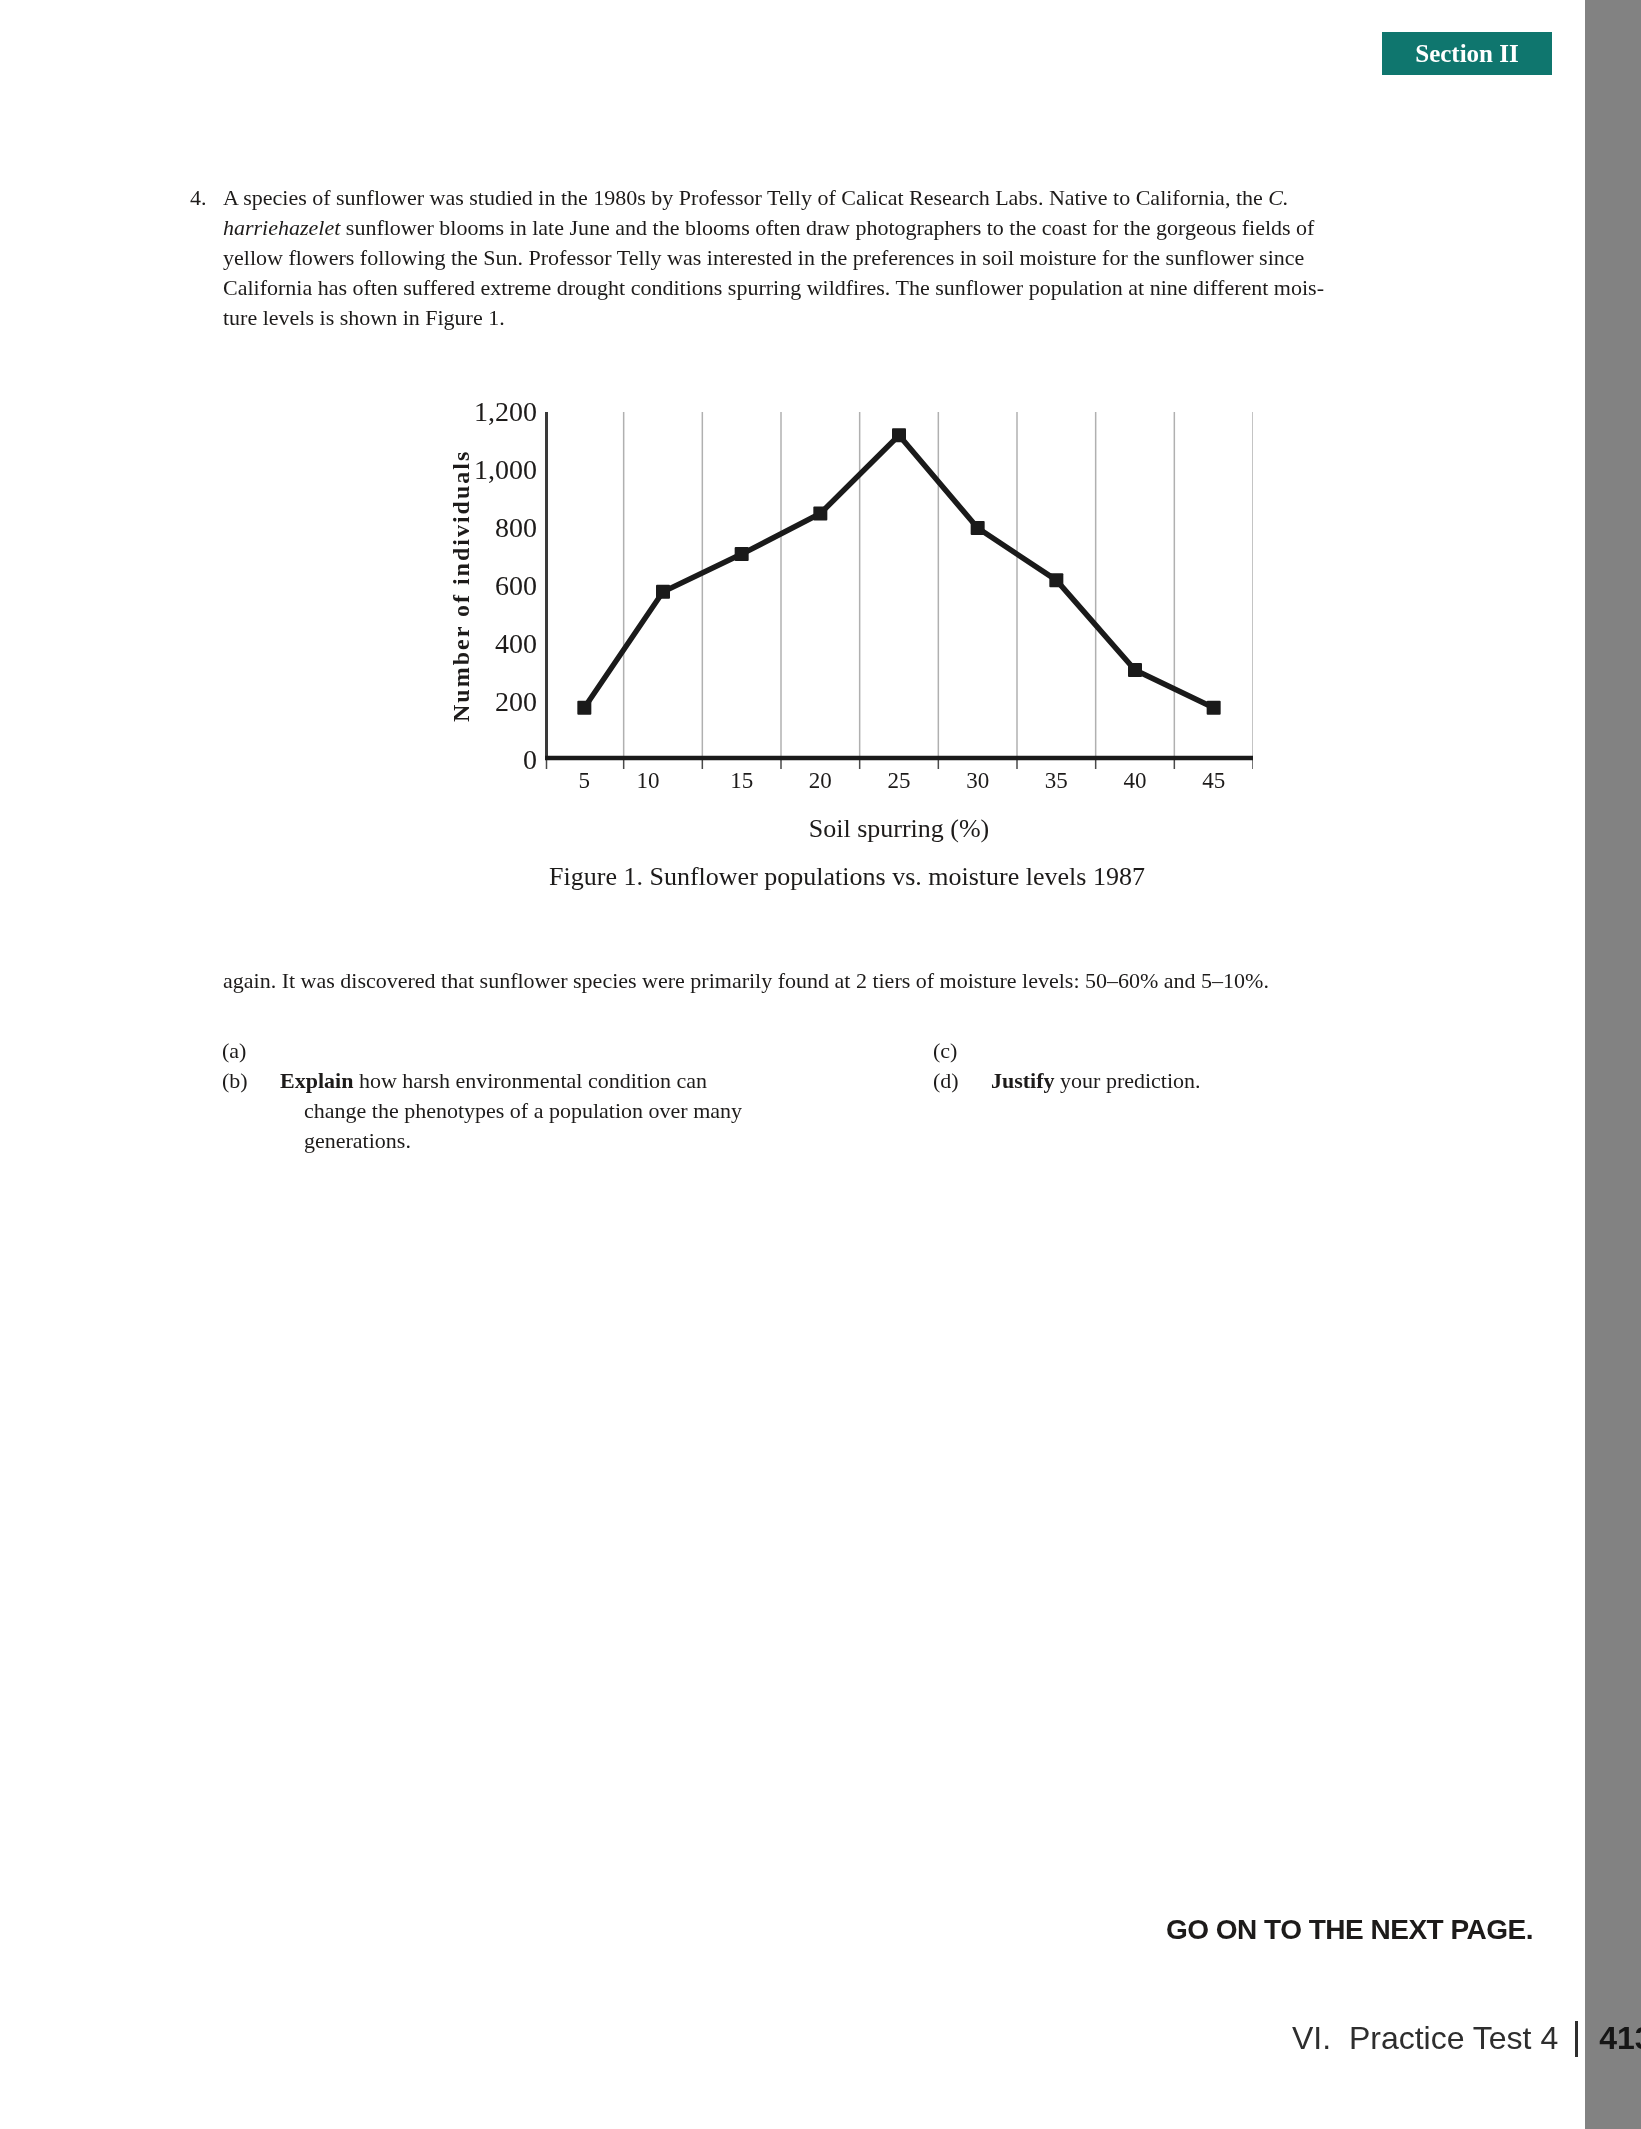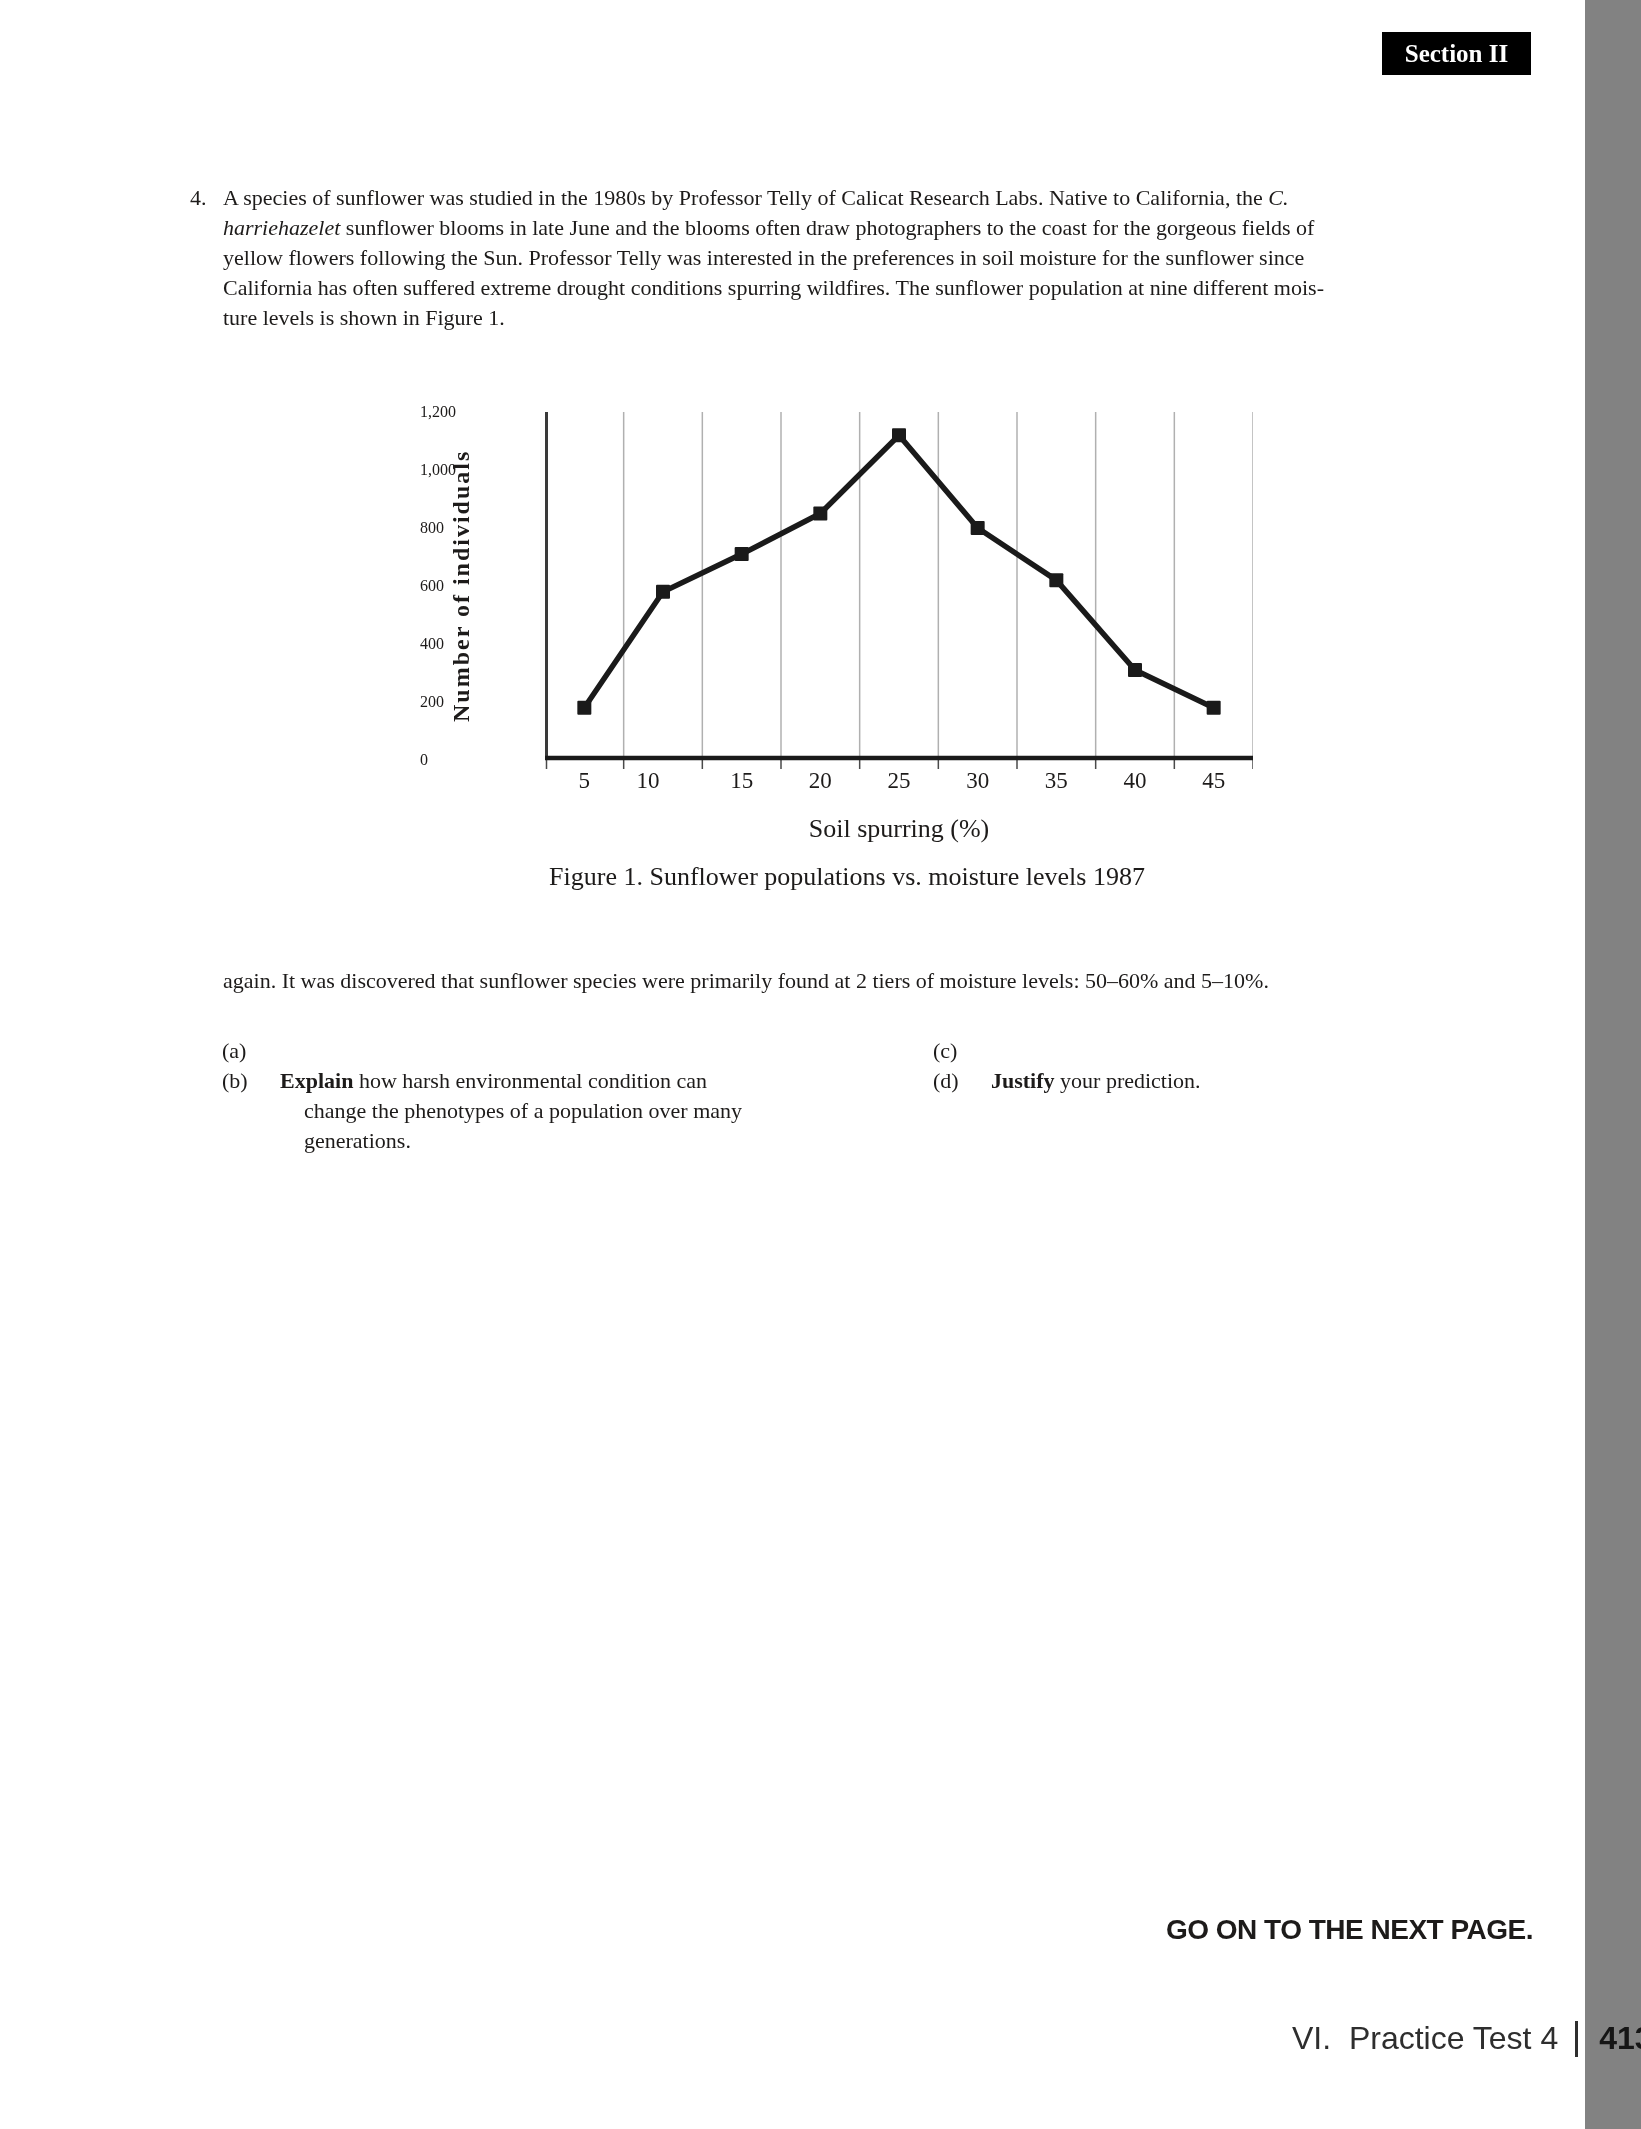--- a/index.html
+++ b/index.html
@@ -1,32 +1,32 @@
 <!DOCTYPE html>
 <html><head>
 <meta charset="utf-8">
 <style>
   html,body{margin:0;padding:0;background:#ffffff;}
   .page{position:relative;width:1641px;height:2129px;background:#ffffff;overflow:hidden;
         font-family:"Liberation Serif", serif;color:#1d1b1a;}
   .side-stripe{position:absolute;top:0;right:0;width:56px;height:2129px;background:#828282;}
-  .section-badge{position:absolute;left:1382px;top:32px;width:149px;height:43px;background:#000000;
+  .section-badge{position:absolute;left:1382px;top:32px;width:170px;height:43px;background:#0f766e;
         display:flex;align-items:center;justify-content:center;}
   .section-badge span{color:#ffffff;font-weight:bold;font-size:25px;font-family:"Liberation Serif",serif;}
   
   .qwrap{position:absolute;left:190px;top:183px;display:flex;}
   .qnum{width:33px;font-size:22px;line-height:30px;}
   .rich{font-size:22px;line-height:30px;white-space:nowrap;}
   .para2{position:absolute;left:223px;top:936px;}
   
   .chart{position:absolute;left:420px;top:400px;width:920px;height:480px;}
   .chart svg{position:absolute;left:125px;top:12px;}
   .ylab{position:absolute;left:24px;top:12px;height:348px;width:34px;display:flex;align-items:center;justify-content:center;
         writing-mode:vertical-rl;transform:rotate(180deg);font-weight:bold;font-size:24px;letter-spacing:2px;}
-  .ytick{position:absolute;left:0;width:117px;font-size:16px;line-height:30px;}
+  .ytick{position:absolute;left:0;width:117px;text-align:right;font-size:28px;line-height:30px;}
   .xtick{position:absolute;width:80px;text-align:center;font-size:23px;line-height:30px;top:366px;}
   .xaxis-title{position:absolute;left:125px;width:708px;top:414px;text-align:center;font-size:26px;}
   .fig-caption{position:absolute;left:192px;top:862px;width:1310px;text-align:center;font-weight:normal;font-size:26px;}
   
   .col{position:absolute;display:flex;flex-direction:column;}
   .col-left{left:222px;top:1036px;}
   .col-right{left:933px;top:1036px;}
   .part{display:flex;}
   .part-label{width:58px;font-size:22px;line-height:30px;flex:0 0 58px;}
   .part-text{font-size:22px;line-height:30px;white-space:nowrap;padding-left:24px;text-indent:-24px;}

